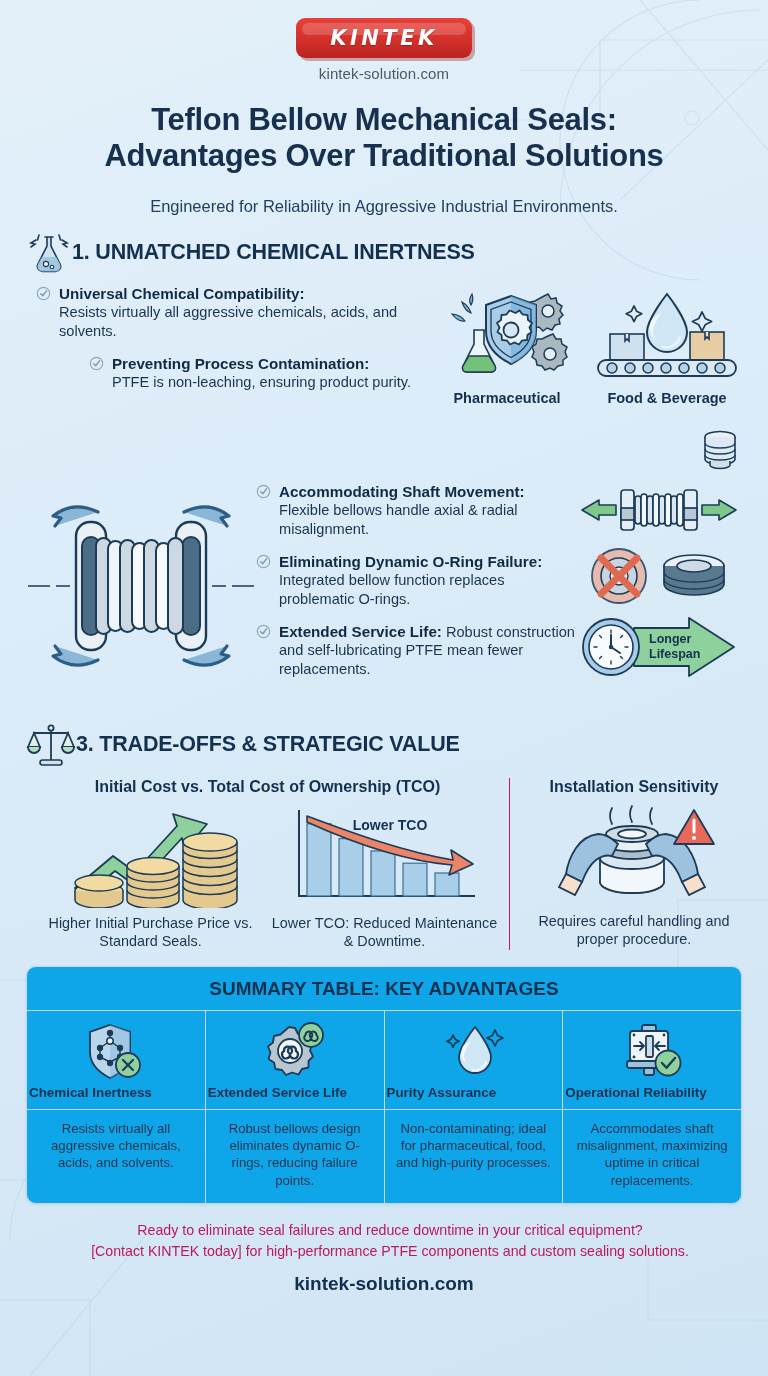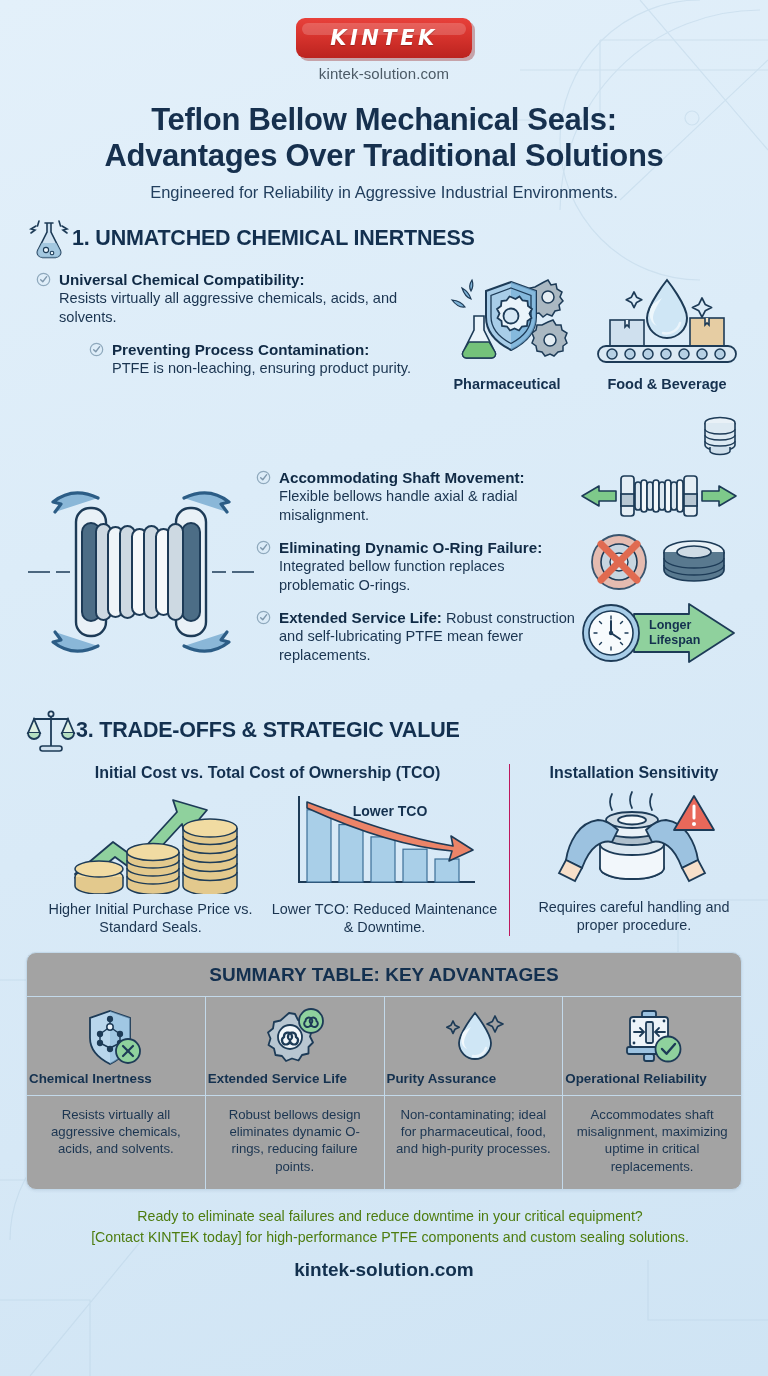--- a/index.html
+++ b/index.html
@@ -33,21 +33,21 @@
     color:#fff; font-weight:bold; font-style:italic; font-size:21px;
     letter-spacing:3.5px; position:relative; z-index:2;
     text-shadow:0 1px 1px rgba(0,0,0,.25);
   }
   .logo-url{ margin-top:7px; font-size:15px; color:#4c5a66; letter-spacing:.1px; }
 
   .title{
     margin-top:20px; font-size:31px; line-height:1.17; font-weight:bold;
     color:#16304e; letter-spacing:-.3px;
   }
-  .subtitle{ margin-top:8px; font-size:16.5px; color:#223f5e; }
+  .subtitle{ margin-top:22px; font-size:16.5px; color:#223f5e; }
 
   
   .section { position:relative; }
   .sec-head { display:flex; align-items:center; }
   .sec-head.right { justify-content:flex-end; }
   .sec-title{ font-size:21.5px; font-weight:bold; color:#13304f; letter-spacing:-.2px; }
 
   .bullets{ display:flex; flex-direction:column; gap:13px; }
   .bullet{ display:flex; gap:8px;justify-content:flex-end; }
   .bullet .chk{ flex:0 0 auto; margin-top:2px; }
@@ -75,39 +75,39 @@
   .s3-body{ display:flex; margin-top:10px; }
   .s3-left{ flex:1; border-right:1px solid #be185d; }
   .s3-right{ width:232px; padding-left:16px; }
   .col-title{ text-align:center; font-size:16px; font-weight:bold; color:#13304f; }
   .cap{ text-align:center; font-size:14.4px; line-height:1.25; color:#1a3450; margin-top:6px; }
   .pair{ display:flex; gap:6px; margin-top:10px; justify-content:center;}
   .pair > div{ width:228px; }
 
   
   .summary{
-    margin:16px 26px 0 26px; background:#a3a3a3;
+    margin:16px 26px 0 26px; background:#0ea5e9;
     border:1px solid #c3d9ea; border-radius:10px; overflow:hidden;
     box-shadow:0 1px 3px rgba(30,70,110,.09);
   }
   .sum-title{
     text-align:center; font-size:19px; font-weight:bold; color:#13304f;
     padding:11px 0 10px; border-bottom:1px solid #c3d9ea;
   }
   .sum-cols{ display:flex; }
   .sum-col{ flex:1; border-right:1px solid #c3d9ea; }
   .sum-col:last-child{ border-right:none; }
   .sum-icon{ height:72px; display:flex; align-items:center; justify-content:center; padding-top:8px;}
   .sum-h{ text-align:left; font-size:13.4px; font-weight:bold; color:#14314f; padding:2px 2px 9px; }
   .sum-div{ border-top:1px solid #c3d9ea; }
   .sum-b{ text-align:center; font-size:13.2px; line-height:1.32; color:#1b3551; padding:10px 8px 14px; }
 
   
   .footer{ text-align:center; margin-top:16px; }
-  .foot-line{ font-size:14.2px; line-height:1.45; color:#4d7c0f;padding-left:12px; }
+  .foot-line{ font-size:14.2px; line-height:1.45; color:#be185d;padding-left:12px; }
   .foot-url{ margin-top:12px; font-size:19px; font-weight:bold; color:#12304e; }
 </style>
 </head>
 <body>
 
 <svg class="bg-pattern" viewBox="0 0 768 1376" preserveAspectRatio="none">
   <g stroke="#b5cfe2" stroke-width="1.2" fill="none" opacity="0.75">
     <path d="M768 40 H600 M768 70 H520 M600 40 V120 H430"></path>
     <circle cx="430" cy="120" r="5"></circle>
     <path d="M700 0 a140 140 0 0 0 -140 140 a140 140 0 0 0 140 140"></path>

